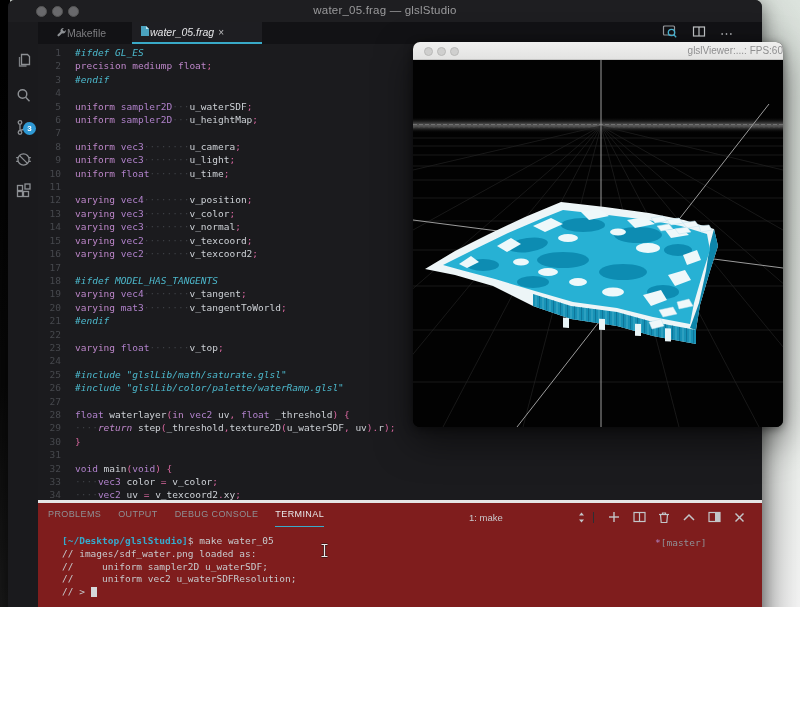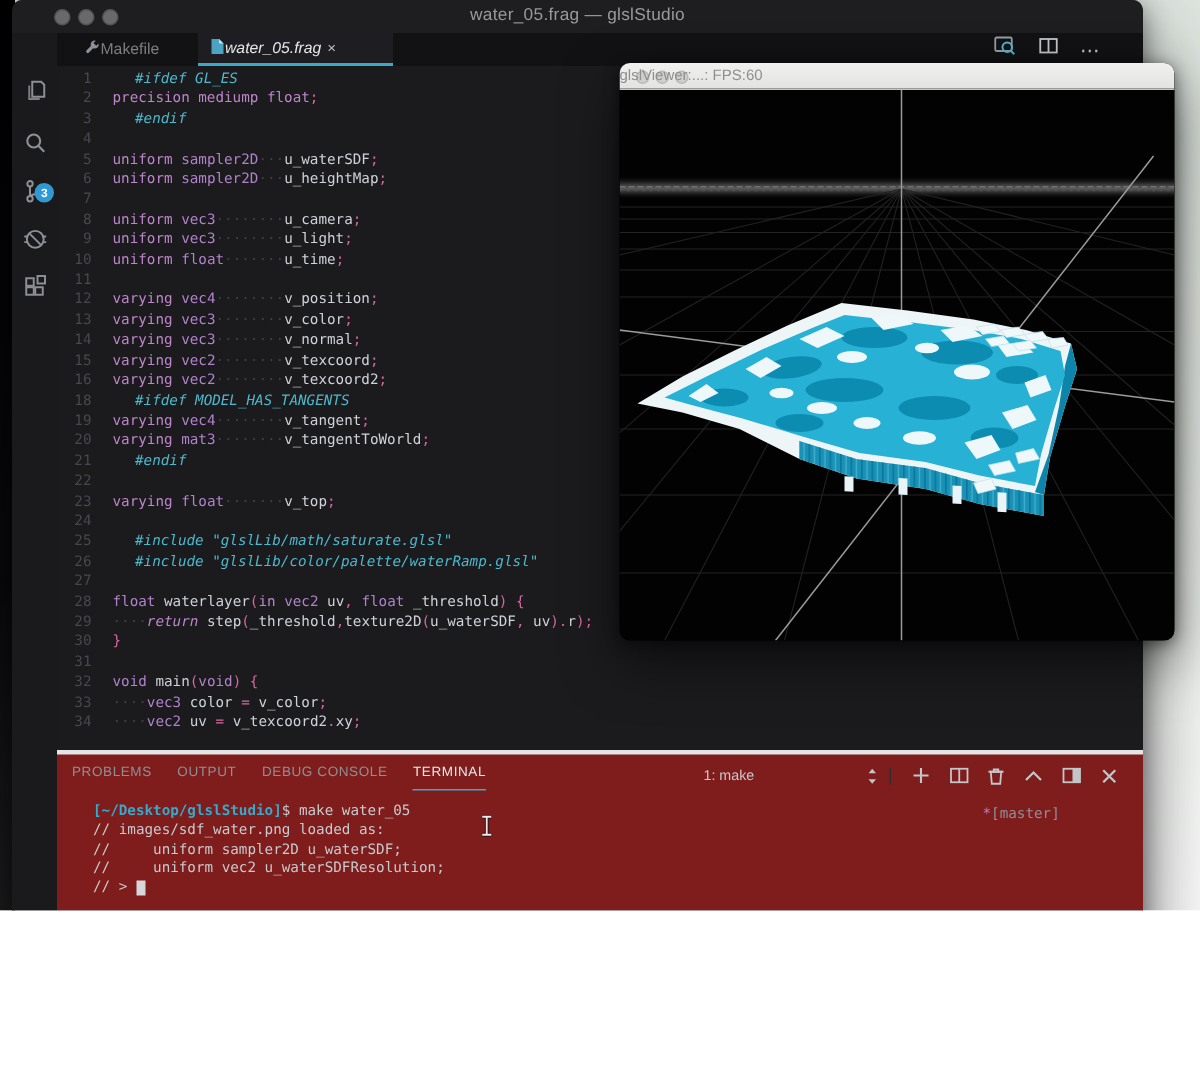--- a/index.html
+++ b/index.html
@@ -41,21 +41,21 @@
   #tab-frag .close{font-style:normal;color:#bfbfc2;margin-left:4px;font-size:10px;}
 
   
   #editor{position:absolute;left:30px;top:44px;right:0;height:456px;background:#1b1b1e;
     overflow:hidden;}
   #editor-code{position:absolute;left:0;top:2px;right:0;
     font-family:"DejaVu Sans Mono",monospace;font-size:9.5px;line-height:13.4px;}
   .code-line{display:flex;white-space:pre;}
   .ln{flex:0 0 23px;text-align:right;color:#46484d;}
   .code{margin-left:14px;}
-  .tok-c{color:#4cb8cc;font-style:italic;margin-left:15px;}
+  .tok-c{color:#4cb8cc;font-style:italic;}
   .tok-k{color:#bd86c9;}
   .tok-t{color:#b182cc;}
   .tok-r{color:#bd86c9;font-style:italic;}
   .tok-i{color:#ced2d7;}
   .tok-p{color:#d8679f;}
   .tok-ws{color:#3d3f45;}
 
   
   #panel{position:absolute;left:30px;top:500px;right:0;height:177px;background:#7f1d1d;
     border-top:3px solid #e5e5e5;box-sizing:border-box;}
@@ -87,21 +87,21 @@
   .st-item{display:flex;align-items:center;gap:3px;}
 
   
   #viewer-window{position:absolute;left:413px;top:42px;width:370px;height:385px;z-index:5;
     border-radius:7px;overflow:hidden;background:#000;
     box-shadow:0 14px 36px rgba(0,0,0,.5), 0 2px 10px rgba(0,0,0,.45);}
   #viewer-titlebar{position:absolute;left:0;top:0;width:100%;height:18px;
     background:linear-gradient(#f0f0ef,#e3e3e2);border-bottom:1px solid #c6c6c5;box-sizing:border-box;}
   .vtl{position:absolute;top:4.5px;width:9px;height:9px;border-radius:50%;
     background:#cfcfce;border:1px solid #b9b9b8;box-sizing:border-box;}
-  #viewer-title{position:absolute;left:0;right:0;top:3px;text-align:left;font-size:10px;color:#8f8f90;}
+  #viewer-title{position:absolute;left:0;right:0;top:3px;text-align:right;font-size:10px;color:#8f8f90;}
   #viewer-canvas{position:absolute;left:0;top:18px;}
 
   
   #mouse-ibeam{position:absolute;left:319px;top:543px;z-index:9;}
 </style>
 </head>
 <body>
 
 <div id="screen">
 
@@ -211,20 +211,21 @@
           <div class="code-line"><span class="ln">7</span><span class="code">&nbsp;</span></div>
           <div class="code-line"><span class="ln">8</span><span class="code"><span class="tok-k">uniform </span><span class="tok-t">vec3</span><span class="tok-ws">········</span><span class="tok-i">u_camera</span><span class="tok-p">;</span></span></div>
           <div class="code-line"><span class="ln">9</span><span class="code"><span class="tok-k">uniform </span><span class="tok-t">vec3</span><span class="tok-ws">········</span><span class="tok-i">u_light</span><span class="tok-p">;</span></span></div>
           <div class="code-line"><span class="ln">10</span><span class="code"><span class="tok-k">uniform </span><span class="tok-t">float</span><span class="tok-ws">·······</span><span class="tok-i">u_time</span><span class="tok-p">;</span></span></div>
           <div class="code-line"><span class="ln">11</span><span class="code">&nbsp;</span></div>
           <div class="code-line"><span class="ln">12</span><span class="code"><span class="tok-k">varying </span><span class="tok-t">vec4</span><span class="tok-ws">········</span><span class="tok-i">v_position</span><span class="tok-p">;</span></span></div>
           <div class="code-line"><span class="ln">13</span><span class="code"><span class="tok-k">varying </span><span class="tok-t">vec3</span><span class="tok-ws">········</span><span class="tok-i">v_color</span><span class="tok-p">;</span></span></div>
           <div class="code-line"><span class="ln">14</span><span class="code"><span class="tok-k">varying </span><span class="tok-t">vec3</span><span class="tok-ws">········</span><span class="tok-i">v_normal</span><span class="tok-p">;</span></span></div>
           <div class="code-line"><span class="ln">15</span><span class="code"><span class="tok-k">varying </span><span class="tok-t">vec2</span><span class="tok-ws">········</span><span class="tok-i">v_texcoord</span><span class="tok-p">;</span></span></div>
           <div class="code-line"><span class="ln">16</span><span class="code"><span class="tok-k">varying </span><span class="tok-t">vec2</span><span class="tok-ws">········</span><span class="tok-i">v_texcoord2</span><span class="tok-p">;</span></span></div>
+          <div class="code-line"><span class="ln">17</span><span class="code">&nbsp;</span></div>
           <div class="code-line"><span class="ln">18</span><span class="code"><span class="tok-c">#ifdef MODEL_HAS_TANGENTS</span></span></div>
           <div class="code-line"><span class="ln">19</span><span class="code"><span class="tok-k">varying </span><span class="tok-t">vec4</span><span class="tok-ws">········</span><span class="tok-i">v_tangent</span><span class="tok-p">;</span></span></div>
           <div class="code-line"><span class="ln">20</span><span class="code"><span class="tok-k">varying </span><span class="tok-t">mat3</span><span class="tok-ws">········</span><span class="tok-i">v_tangentToWorld</span><span class="tok-p">;</span></span></div>
           <div class="code-line"><span class="ln">21</span><span class="code"><span class="tok-c">#endif</span></span></div>
           <div class="code-line"><span class="ln">22</span><span class="code">&nbsp;</span></div>
           <div class="code-line"><span class="ln">23</span><span class="code"><span class="tok-k">varying </span><span class="tok-t">float</span><span class="tok-ws">·······</span><span class="tok-i">v_top</span><span class="tok-p">;</span></span></div>
           <div class="code-line"><span class="ln">24</span><span class="code">&nbsp;</span></div>
           <div class="code-line"><span class="ln">25</span><span class="code"><span class="tok-c">#include "glslLib/math/saturate.glsl"</span></span></div>
           <div class="code-line"><span class="ln">26</span><span class="code"><span class="tok-c">#include "glslLib/color/palette/waterRamp.glsl"</span></span></div>
           <div class="code-line"><span class="ln">27</span><span class="code">&nbsp;</span></div>

